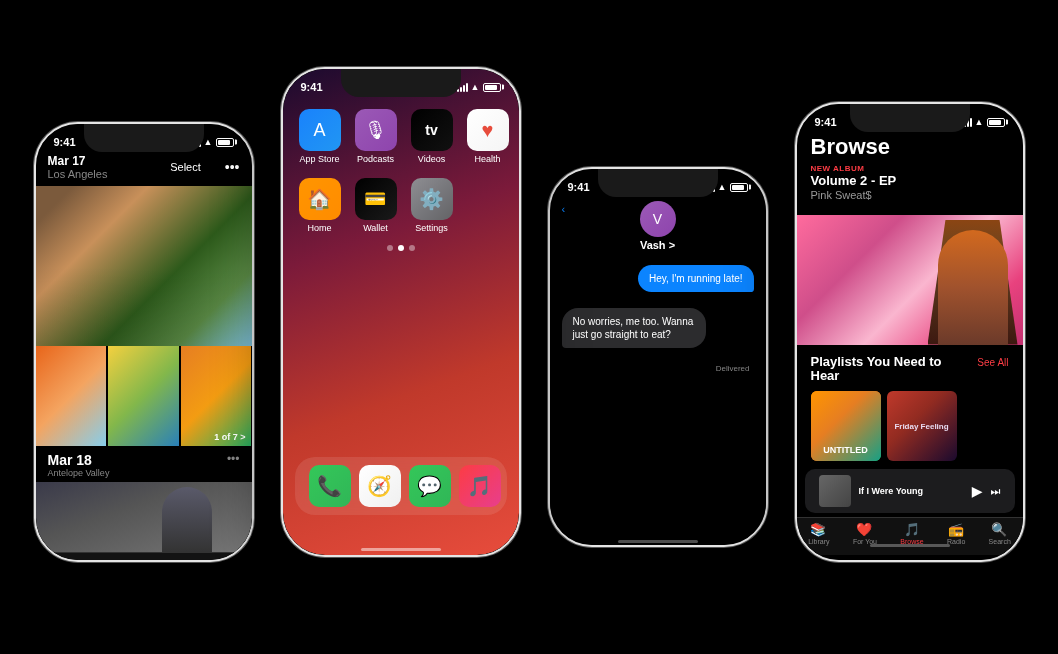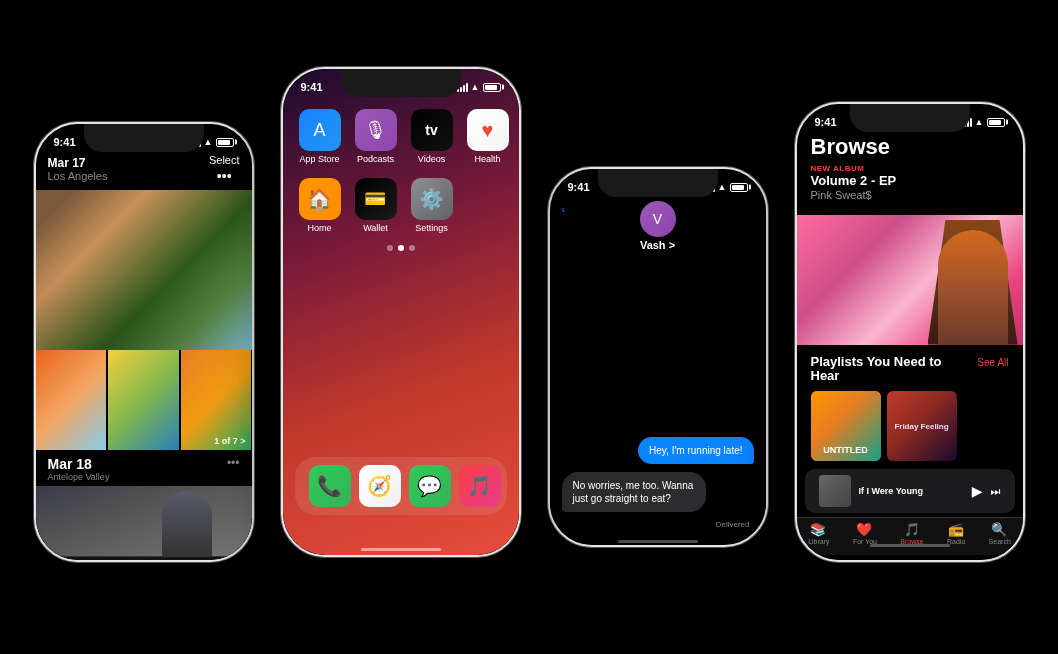--- a/index.html
+++ b/index.html
@@ -144,21 +144,21 @@
       margin: 0 1px;
     }
 
     
     .photos-header {
       padding: 2px 12px 6px;
       color: #fff;
     }
     .photos-date { font-size: 12px; font-weight: 700; }
     .photos-location { font-size: 11px; color: #888; }
-    .photos-actions { display: flex; gap: 2px; align-items: center; flex-direction: column; }
+    .photos-actions { display: flex; gap: 24px; align-items: center; }
     .photos-header-row {
       display: flex; justify-content: space-between; align-items: center;
     }
     .select-btn {
       color: #fff; font-size: 11px; font-weight: 500;
       background: none; border: none; cursor: pointer;
     }
     .dots-btn { color: #fff; font-size: 14px; }
 
     .photo-counter {
@@ -261,21 +261,21 @@
       width: 36px; height: 36px;
       border-radius: 50%;
       background: linear-gradient(135deg, #9B59B6, #8E44AD);
       display: flex; align-items: center; justify-content: center;
       color: #fff; font-size: 14px;
     }
     .messages-contact { color: #fff; font-size: 11px; font-weight: 600; margin-top: 2px; }
 
     .messages-body {
       flex: 1; padding: 8px 12px; overflow: hidden;
-      display: flex; flex-direction: column; gap: 8px; justify-content: flex-end;
+      display: flex; flex-direction: column; gap: 16px;
     }
     .message-bubble {
       max-width: 75%;
       padding: 7px 11px;
       border-radius: 16px;
       font-size: 10px;
       line-height: 1.3;
     }
     .bubble-sent {
       background: #0B84FF;

